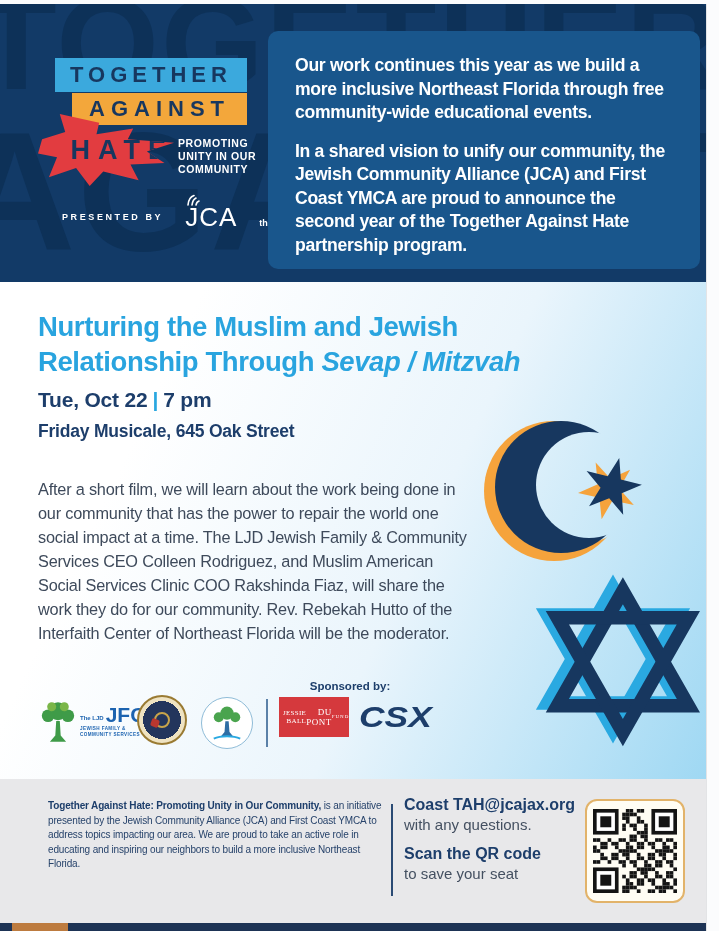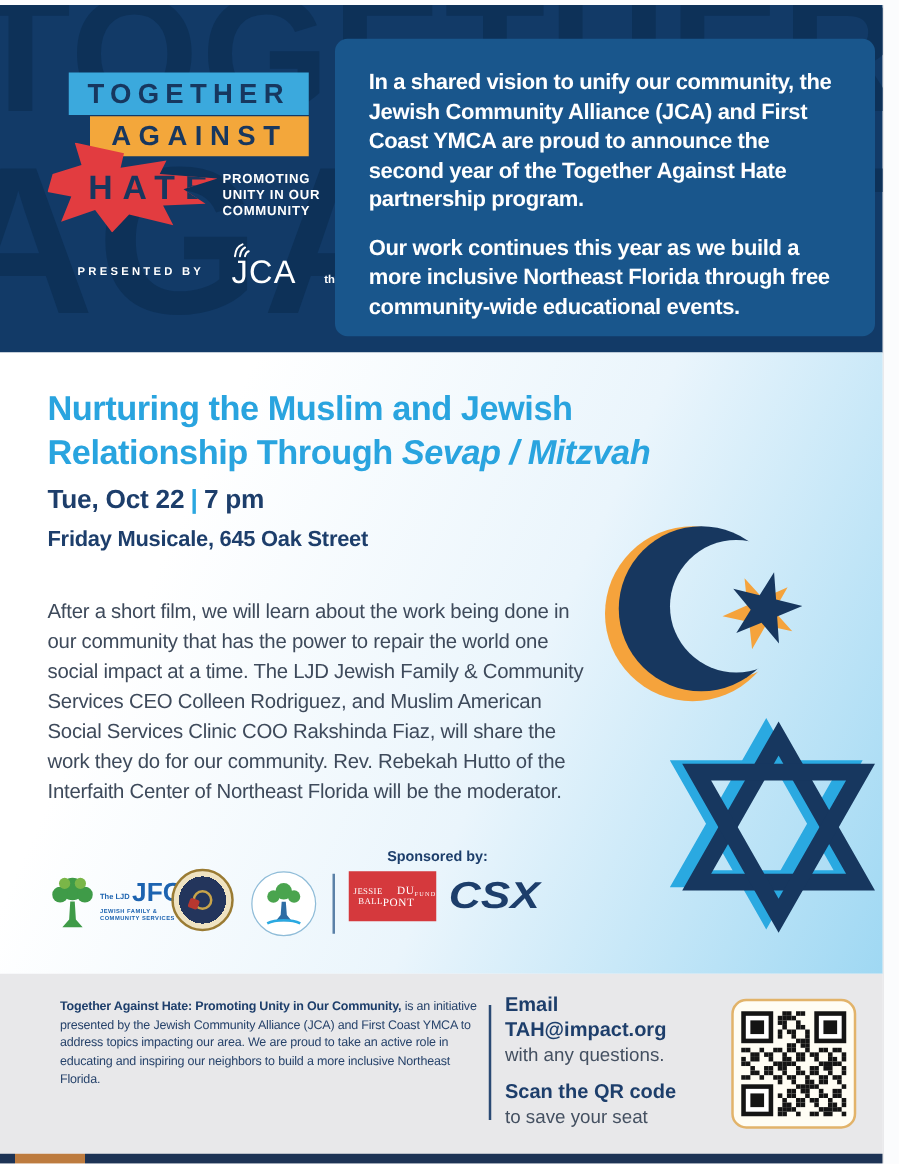--- a/index.html
+++ b/index.html
@@ -123,22 +123,22 @@
         </span>
         <span class="y-logo">
           <span class="y-the">the</span>
           <svg width="34" height="30" viewBox="0 0 40 34">
             <path d="M10,0 L20,0 L24,8 L31,0 L40,0 L27,17 L27,32 L18,32 L18,17 Z" fill="#fff" transform="skewX(-6)"></path>
           </svg>
         </span>
       </div>
 
       <div class="intro-panel">
+        <p>Our work continues this year as we build a more inclusive Northeast Florida through free community-wide educational events.</p>
         <p>In a shared vision to unify our community, the Jewish Community Alliance (JCA) and First Coast YMCA are proud to announce the second year of the Together Against Hate partnership program.</p>
-        <p>Our work continues this year as we build a more inclusive Northeast Florida through free community-wide educational events.</p>
       </div>
     </div>
 
     <div class="main">
       <div class="title">
         <span style="display:block">Nurturing the Muslim and Jewish</span>
         <span style="display:block"><span>Relationship Through </span><span class="it">Sevap / Mitzvah</span></span>
       </div>
       <div class="when">
         <span>Tue, Oct 22</span><span class="pipe">|</span><span>7 pm</span>
@@ -234,21 +234,21 @@
         </div>
       </div>
     </div>
 
     <div class="gray">
       <div class="about">
         <b>Together Against Hate: Promoting Unity in Our Community,</b><span> is an initiative presented by the Jewish Community Alliance (JCA) and First Coast YMCA to address topics impacting our area. We are proud to take an active role in educating and inspiring our neighbors to build a more inclusive Northeast Florida.</span>
       </div>
       <div class="v-divider"></div>
       <div class="contact">
-        <div class="c-bold">Email TAH@impact.org</div>
+        <div class="c-bold">Coast TAH@jcajax.org</div>
         <div class="c-reg">with any questions.</div>
         <div class="gap"></div>
         <div class="c-bold">Scan the QR code</div>
         <div class="c-reg">to save your seat</div>
       </div>
       <div class="qr-frame">
         <svg id="qr-svg" width="84" height="84" viewBox="0 0 92 92">
             <rect x="36" y="0" width="4" height="4" fill="#141414"></rect>
             <rect x="40" y="0" width="4" height="4" fill="#141414"></rect>
             <rect x="48" y="0" width="4" height="4" fill="#141414"></rect>

